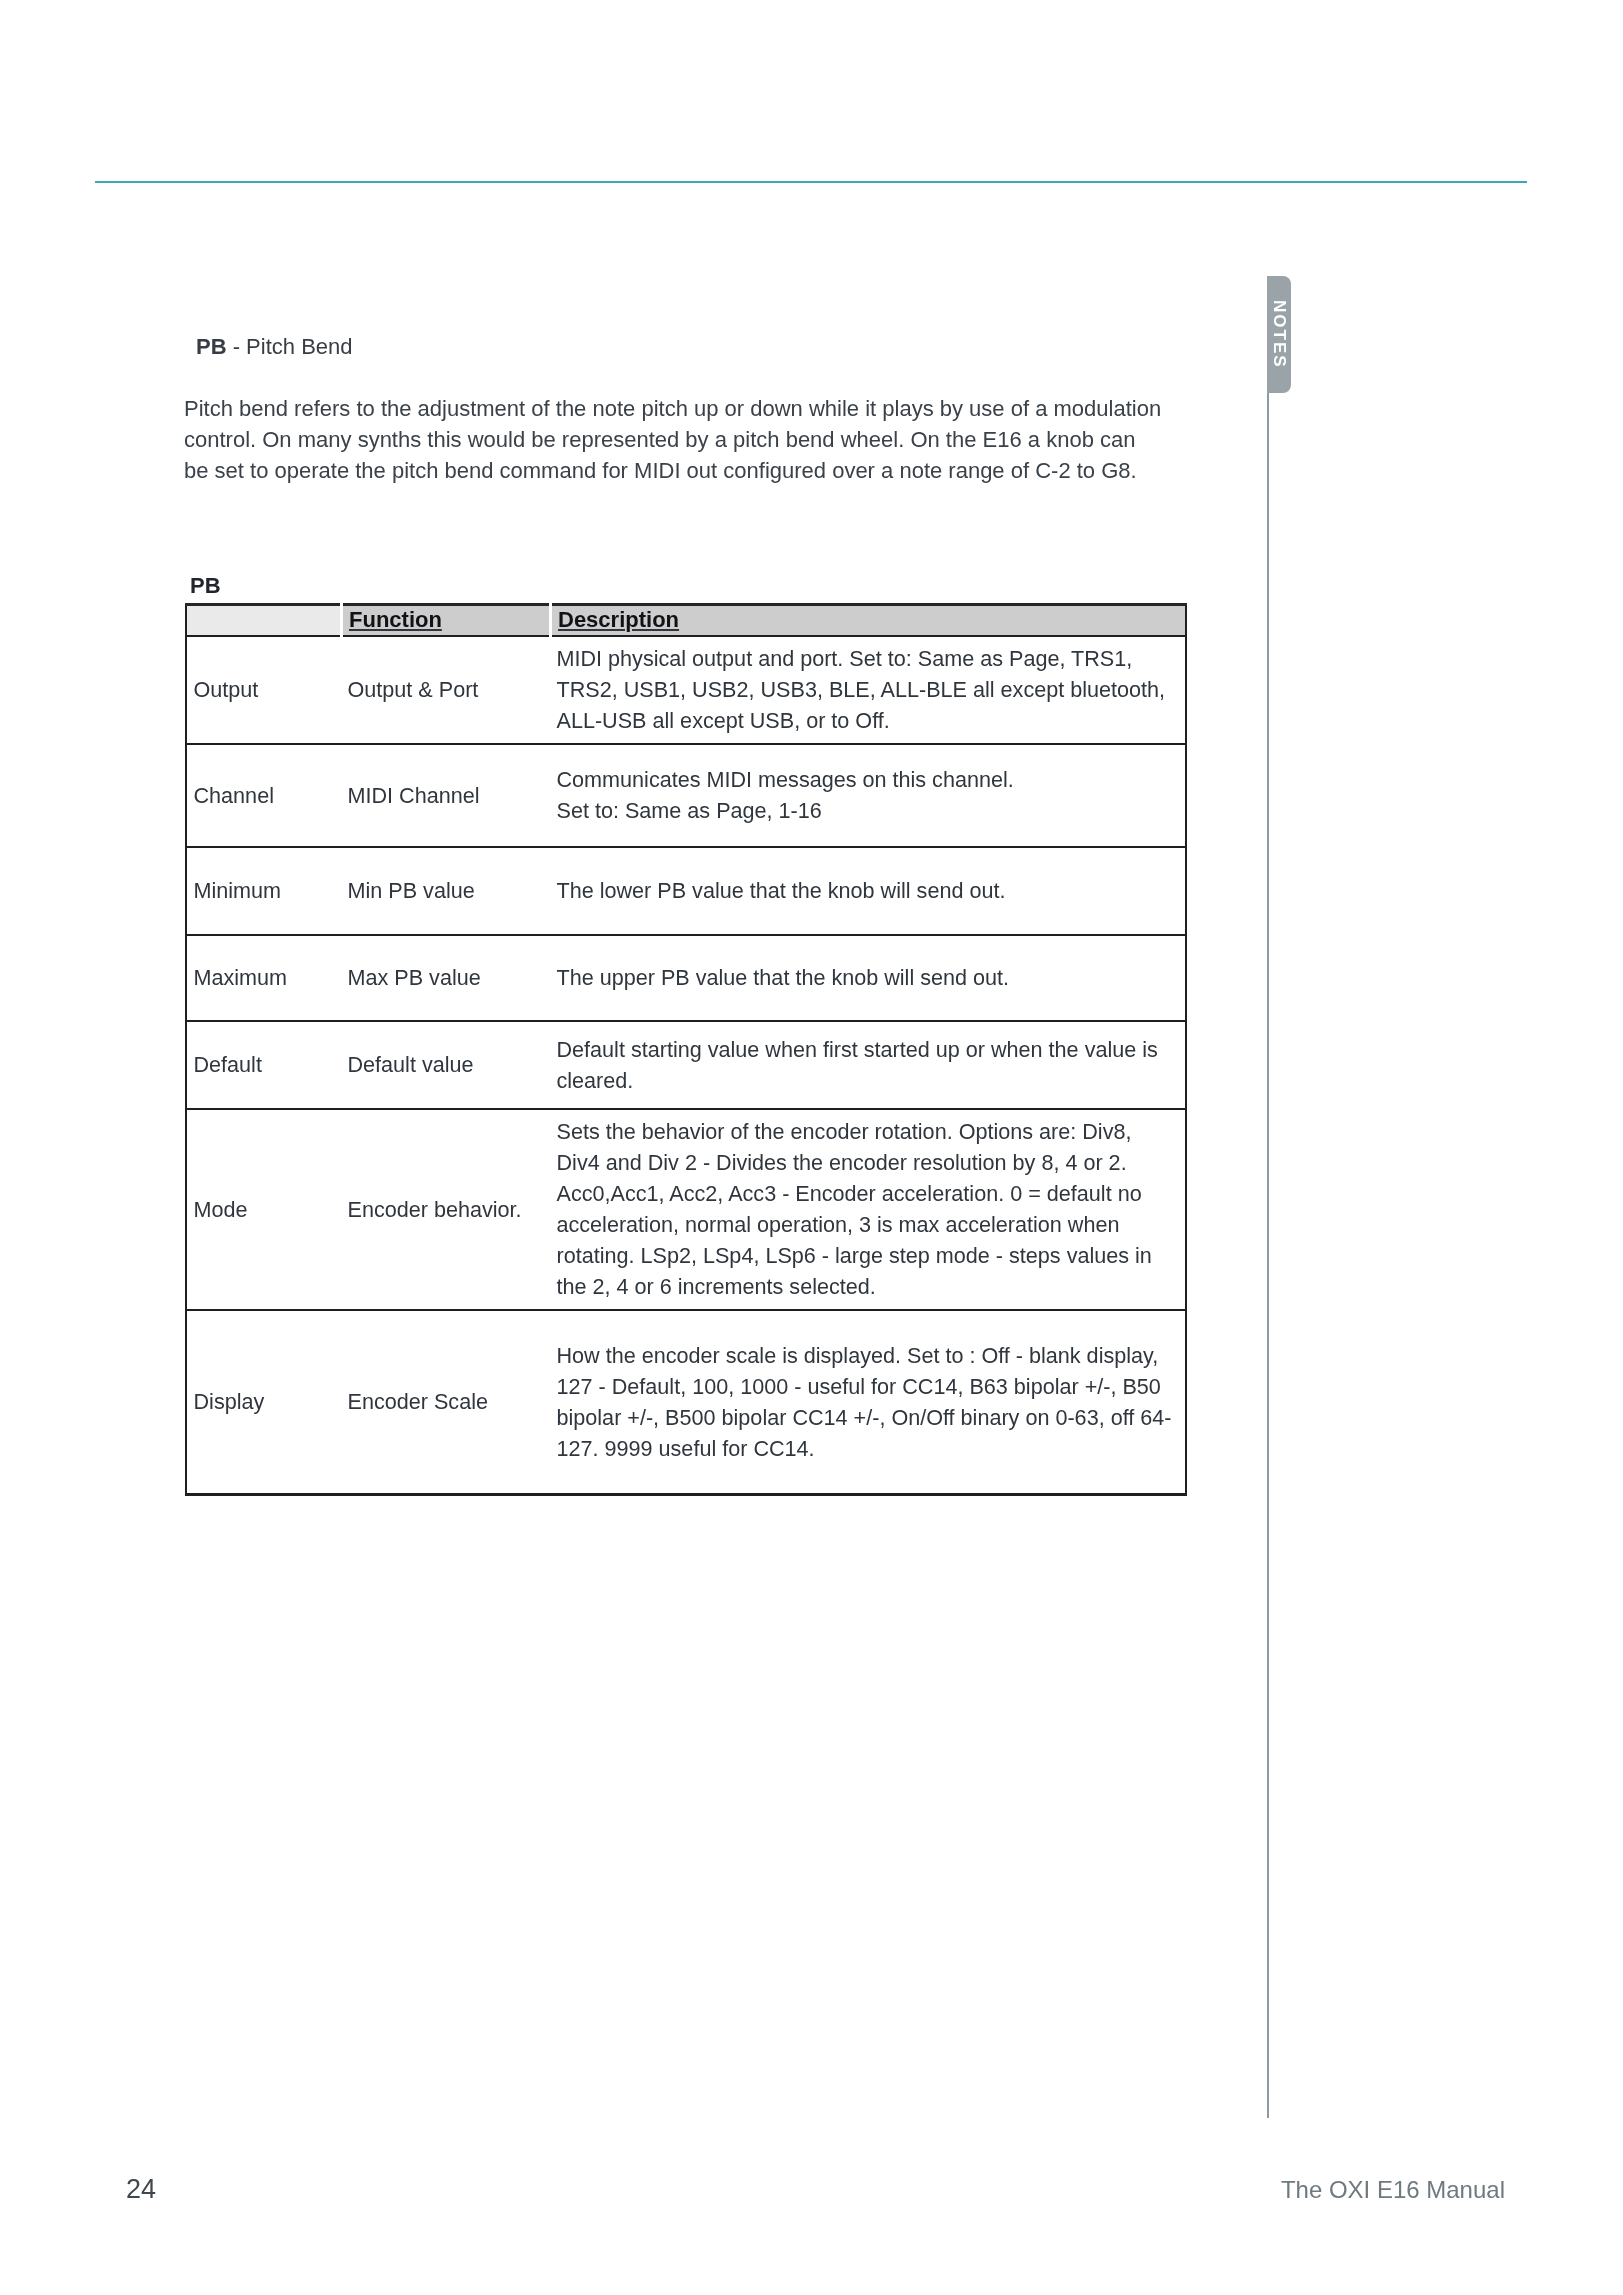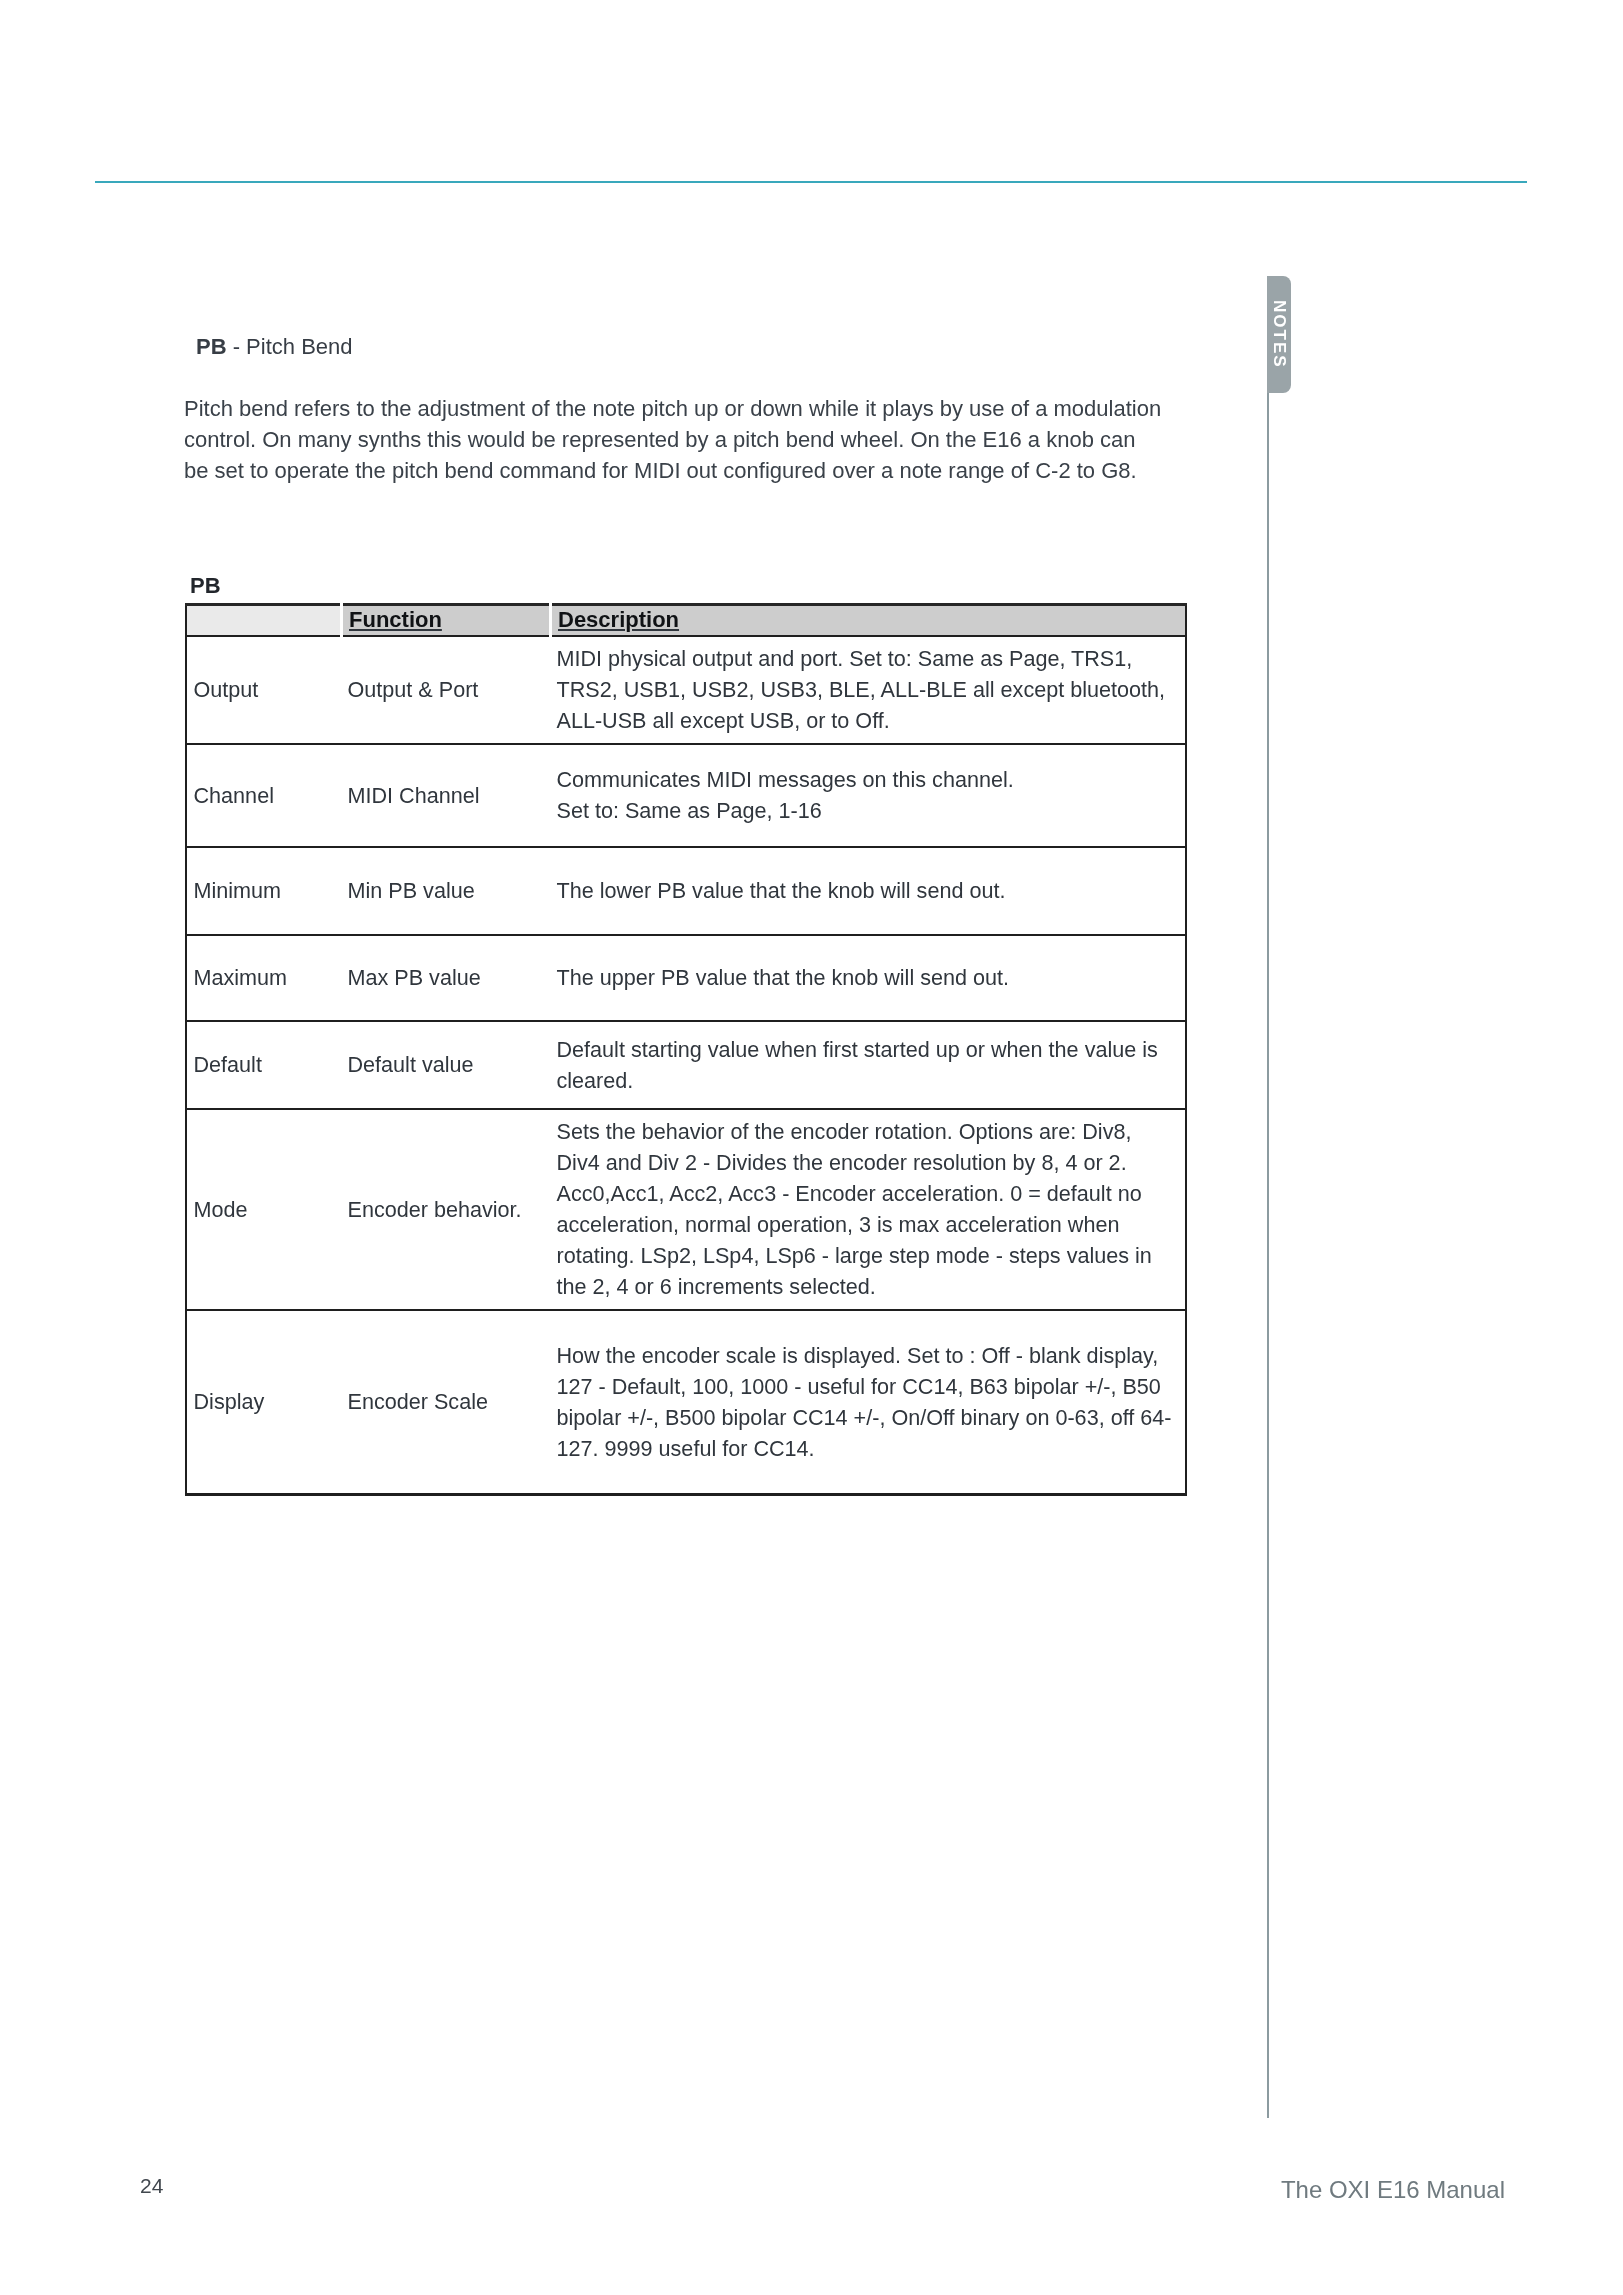--- a/index.html
+++ b/index.html
@@ -98,22 +98,22 @@
   .pb-table tbody tr:nth-child(2) { height:103px; }
   .pb-table tbody tr:nth-child(3) { height:88px;margin-top:44px; }
   .pb-table tbody tr:nth-child(4) { height:86px;margin-left:28px; }
   .pb-table tbody tr:nth-child(5) { height:88px; }
   .pb-table tbody tr:nth-child(6) { height:80px; }
   .pb-table tbody tr:nth-child(7) { height:185px; }
   .pb-table tbody tr:nth-child(8) { height:136px; }
 
   
   .footer-page-number {
-    position:absolute; left:140px; top:2174px;
-    font-size:21px; color:#41474e;
+    position:absolute; left:126px; top:2174px;
+    font-size:27px; color:#41474e;
   }
   .footer-manual-title {
     position:absolute; right:118px; top:2176px;
     font-size:24px; color:#6f7a7f;
   }
 </style>
 </head>
 <body style="--accent: #39a8bc; --tab: #9aa4a8;">
 
 <div class="page">

